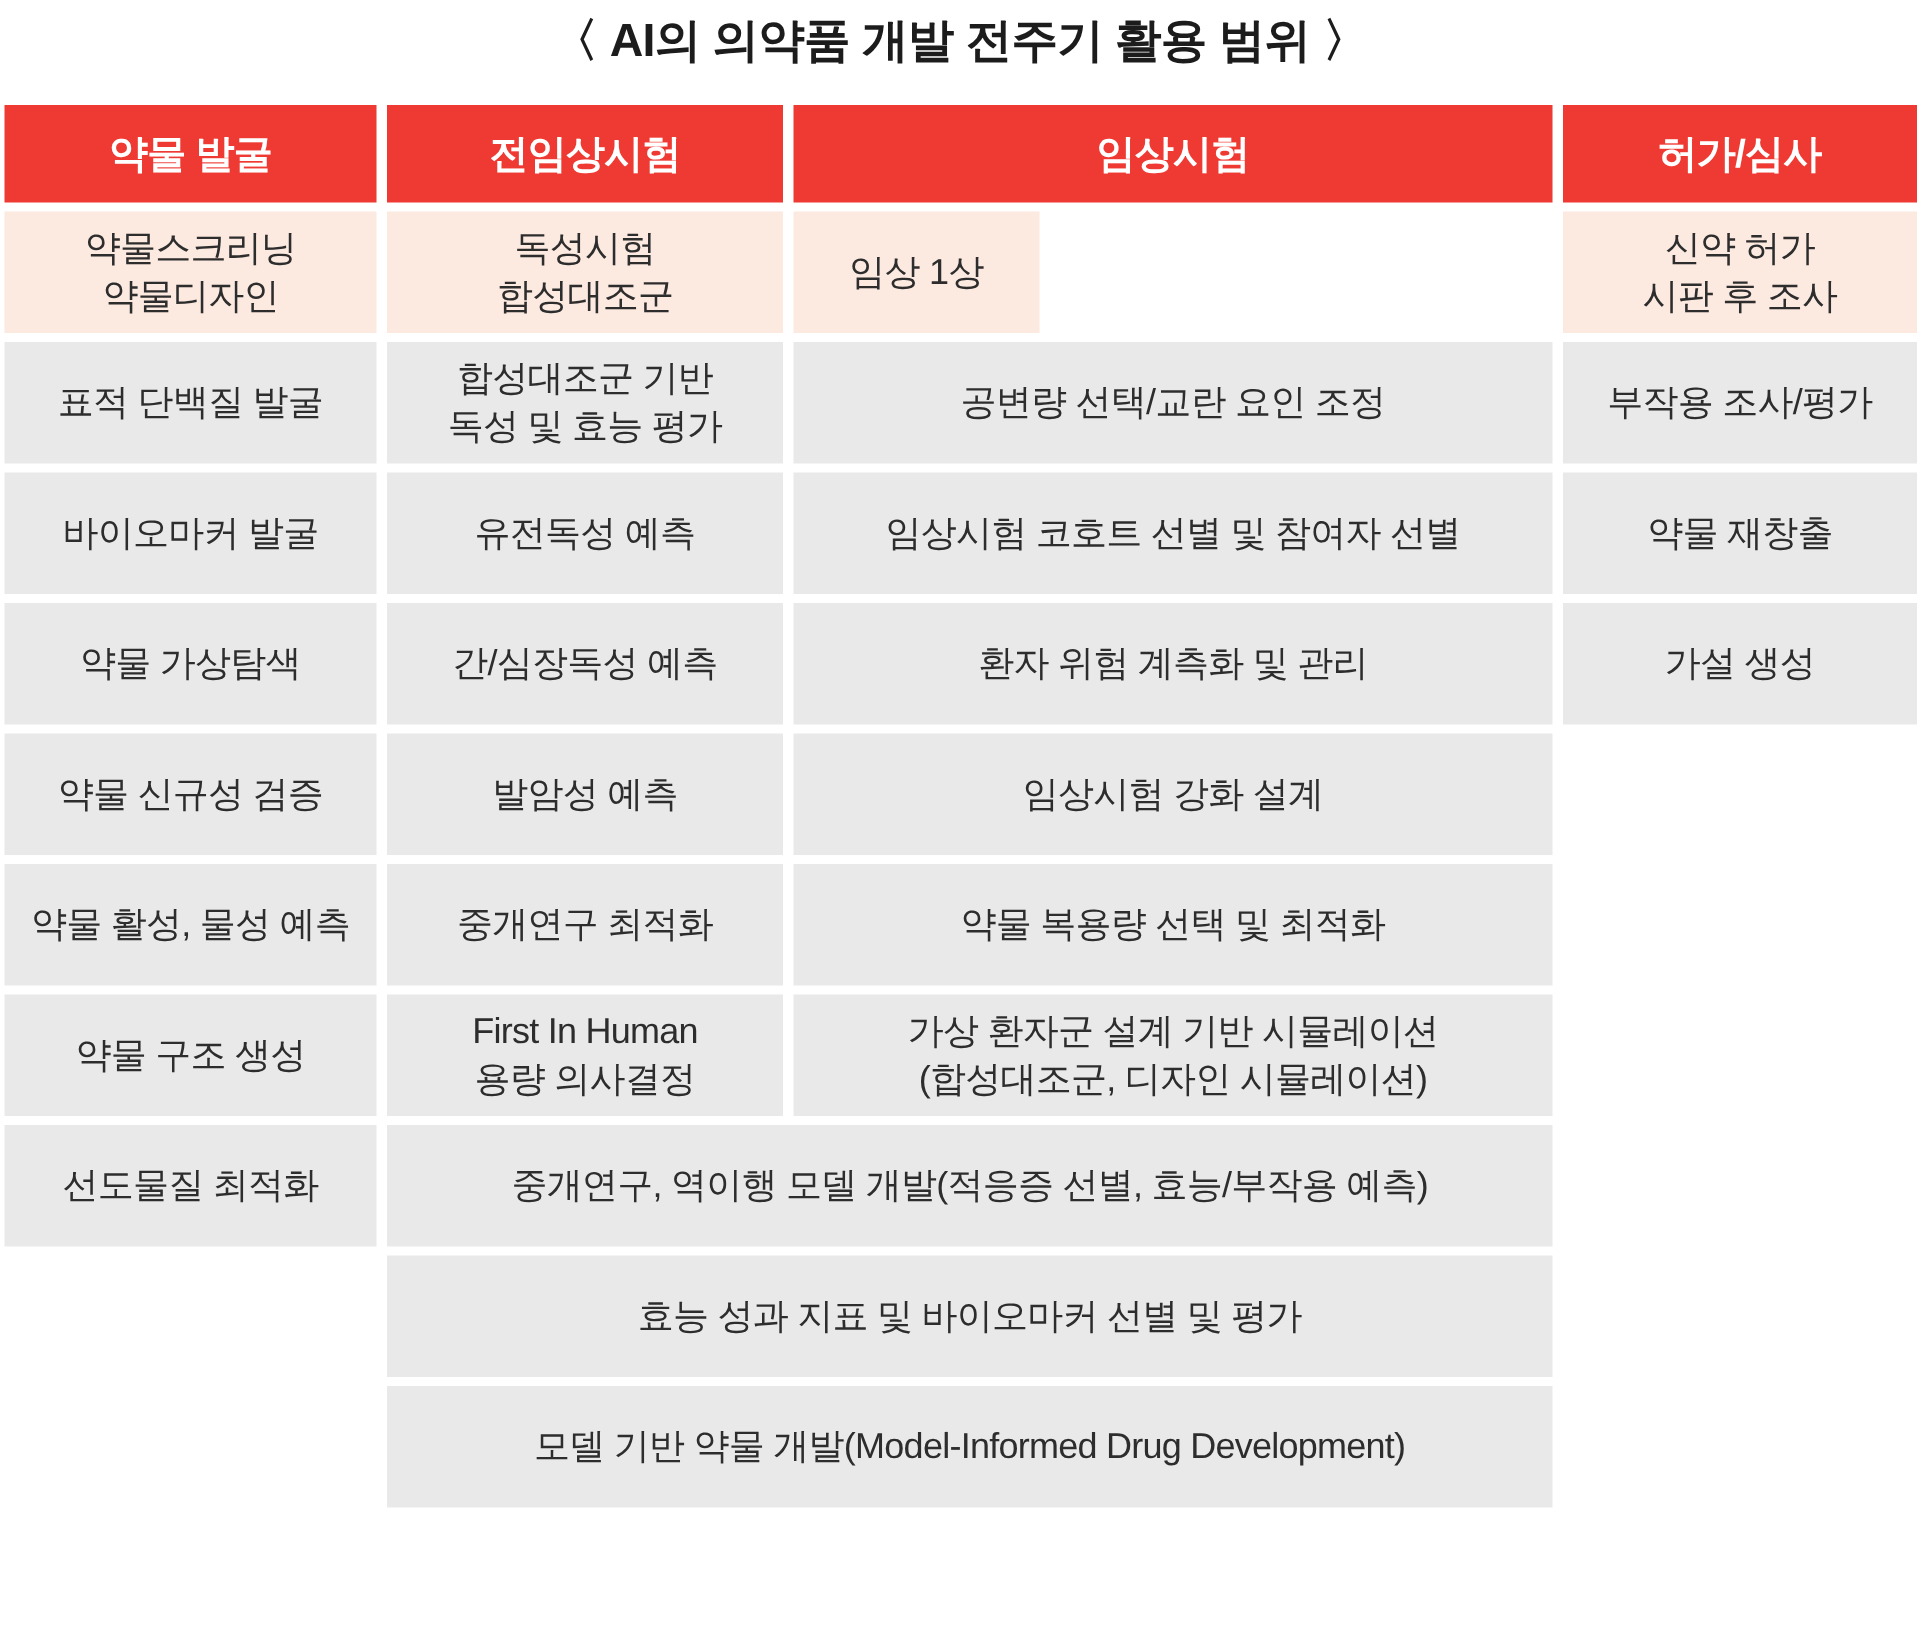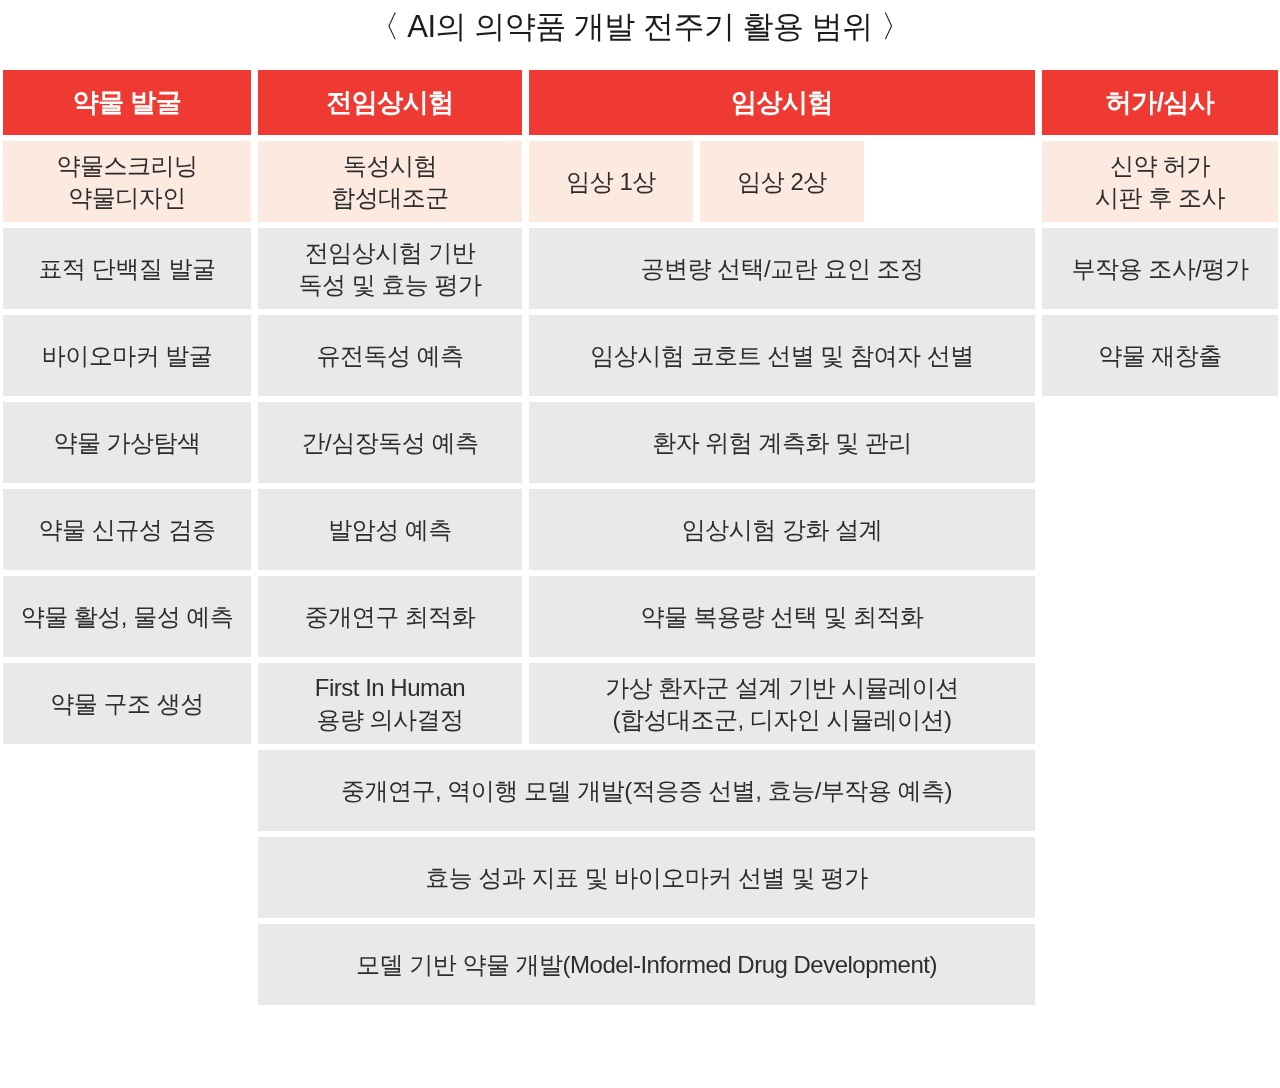--- a/index.html
+++ b/index.html
@@ -8,21 +8,21 @@
     background: #ffffff;
     width: 1280px;
     height: 1088px;
     overflow: hidden;
     font-family: "Liberation Sans", sans-serif;
   }
   .page-title {
     padding-top: 6px;
     text-align: center;
     font-size: 31px;
-    font-weight: normal;
+    font-weight: bold;
     color: #1c1c1c;
     letter-spacing: -0.5px;
   }
   .grid {
     display: grid;
     margin: 22px 0 0 3px;
     width: 1275px;
     grid-template-columns: 248px 264px 164px 164px 164px 236px;
     grid-template-rows: 65px repeat(10, 81px) 72px;
     row-gap: 6px;
@@ -62,48 +62,49 @@
   <div class="c hd" style="grid-area:1/1">약물 발굴</div>
   <div class="c hd" style="grid-area:1/2">전임상시험</div>
   <div class="c hd" style="grid-area:1/3/2/6">임상시험</div>
   <div class="c hd" style="grid-area:1/6">허가/심사</div>
 
   <div class="c ph" style="grid-area:2/1">약물스크리닝
 약물디자인</div>
   <div class="c ph" style="grid-area:2/2">독성시험
 합성대조군</div>
   <div class="c ph" style="grid-area:2/3">임상 1상</div>
-  <div class="c ph" style="grid-area:2/4">임상 2상</div>
   <div class="c ph" style="grid-area:2/6">신약 허가
 시판 후 조사</div>
 
   <div class="c cell" style="grid-area:3/1">표적 단백질 발굴</div>
   <div class="c cell" style="grid-area:4/1">바이오마커 발굴</div>
   <div class="c cell" style="grid-area:5/1">약물 가상탐색</div>
   <div class="c cell" style="grid-area:6/1">약물 신규성 검증</div>
   <div class="c cell" style="grid-area:7/1">약물 활성, 물성 예측</div>
   <div class="c cell" style="grid-area:8/1">약물 구조 생성</div>
+  <div class="c cell" style="grid-area:9/1">선도물질 최적화</div>
 
-  <div class="c cell" style="grid-area:3/2">전임상시험 기반
+  <div class="c cell" style="grid-area:3/2">합성대조군 기반
 독성 및 효능 평가</div>
   <div class="c cell" style="grid-area:4/2">유전독성 예측</div>
   <div class="c cell" style="grid-area:5/2">간/심장독성 예측</div>
   <div class="c cell" style="grid-area:6/2">발암성 예측</div>
   <div class="c cell" style="grid-area:7/2">중개연구 최적화</div>
   <div class="c cell" style="grid-area:8/2">First In Human
 용량 의사결정</div>
 
   <div class="c cell" style="grid-area:3/3/4/6">공변량 선택/교란 요인 조정</div>
   <div class="c cell" style="grid-area:4/3/5/6">임상시험 코호트 선별 및 참여자 선별</div>
   <div class="c cell" style="grid-area:5/3/6/6">환자 위험 계측화 및 관리</div>
   <div class="c cell" style="grid-area:6/3/7/6">임상시험 강화 설계</div>
   <div class="c cell" style="grid-area:7/3/8/6">약물 복용량 선택 및 최적화</div>
   <div class="c cell" style="grid-area:8/3/9/6">가상 환자군 설계 기반 시뮬레이션
 (합성대조군, 디자인 시뮬레이션)</div>
 
   <div class="c cell" style="grid-area:3/6">부작용 조사/평가</div>
   <div class="c cell" style="grid-area:4/6">약물 재창출</div>
+  <div class="c cell" style="grid-area:5/6">가설 생성</div>
 
   <div class="c cell" style="grid-area:9/2/10/6">중개연구, 역이행 모델 개발(적응증 선별, 효능/부작용 예측)</div>
   <div class="c cell" style="grid-area:10/2/11/6">효능 성과 지표 및 바이오마커 선별 및 평가</div>
   <div class="c cell" style="grid-area:11/2/12/6">모델 기반 약물 개발(Model-Informed Drug Development)</div>
 
 </div>
 
 </body></html>

